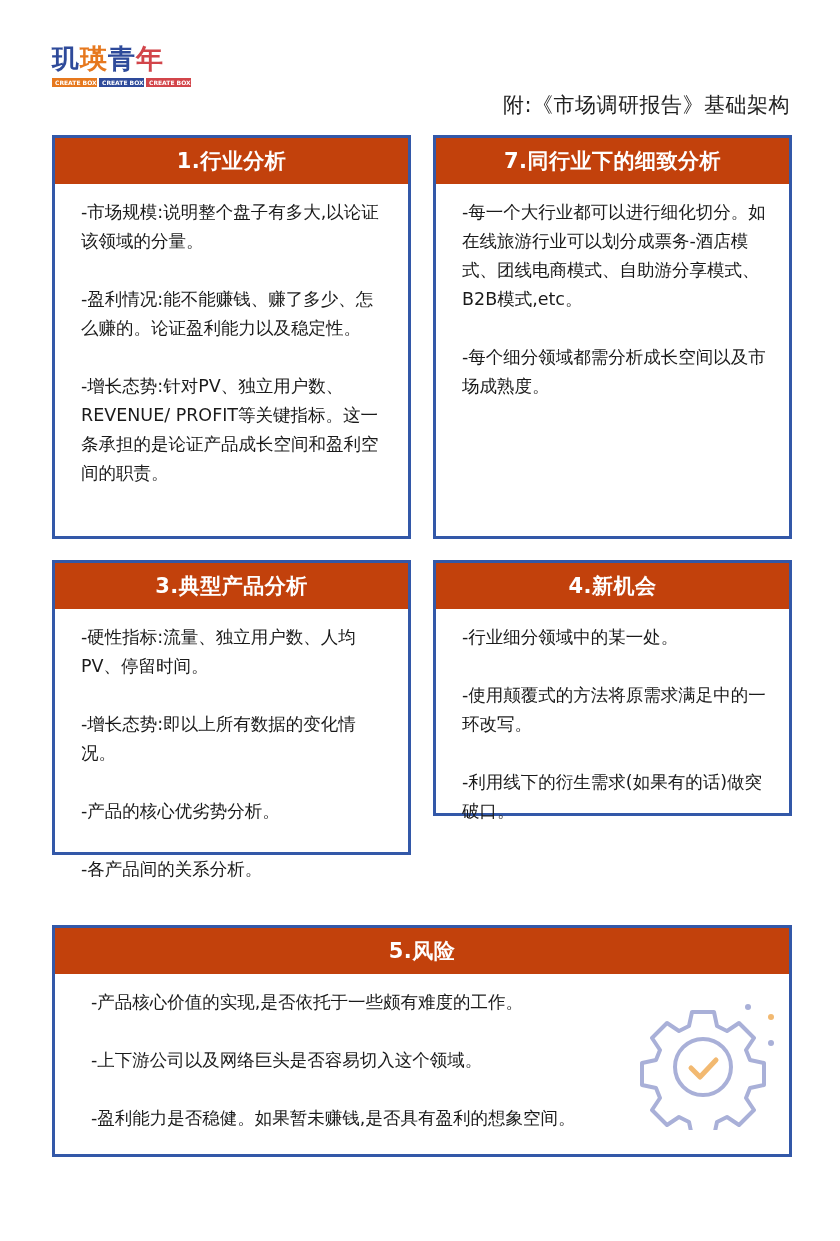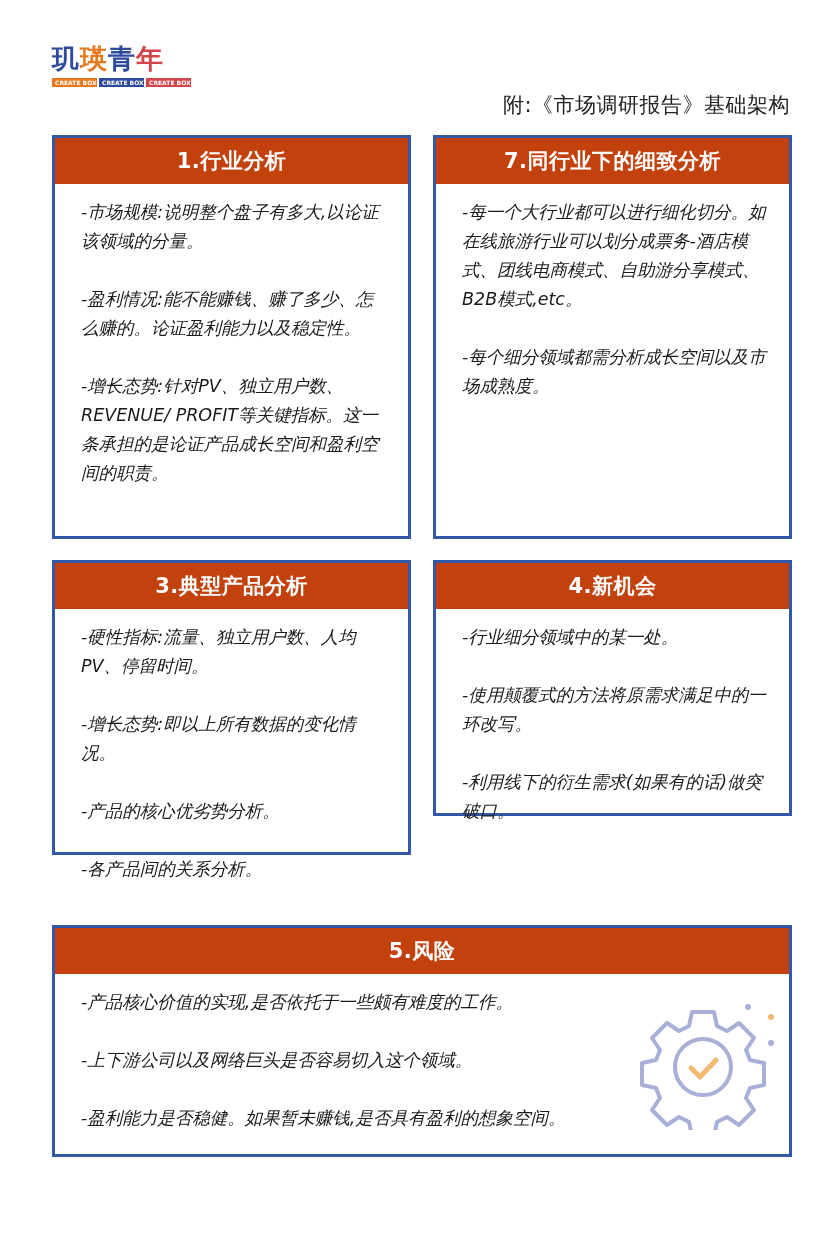--- a/index.html
+++ b/index.html
@@ -32,29 +32,29 @@
   .card {
     position: absolute; box-sizing: border-box;
     border: 3px solid #3358a8; background: #fff;
   }
   .card-header {
     background: #c2410c; color: #fff; height: 46px;
     display: flex; align-items: center; justify-content: center;
     font-size: 21px; font-weight: bold; letter-spacing: 0.5px;
   }
   .card-body { padding: 14px 22px 0 26px; font-size: 17.5px; line-height: 29px; }
-  .card-body p { margin: 0 0 29px 0; font-style: italic; }
+  .card-body p { margin: 0 0 29px 0; }
   .card-body p:last-child { margin-bottom: 0; }
 
   #card-1 { left: 52px; top: 135px; width: 359px; height: 404px; }
   #card-2 { left: 433px; top: 135px; width: 359px; height: 404px; }
   #card-3 { left: 52px; top: 560px; width: 359px; height: 295px; }
   #card-4 { left: 433px; top: 560px; width: 359px; height: 256px; }
   #card-5 { left: 52px; top: 925px; width: 740px; height: 232px; }
-  #card-5 .card-body { padding-right: 120px; }
+  #card-5 .card-body { padding-right: 120px; margin-left: 10px; }
 
   .gear-illustration { position: absolute; left: 630px; top: 1000px; width: 160px; height: 130px; }
 </style>
 </head>
 <body>
 
 <div class="logo">
   <div class="logo-title">
     <span class="c-blue">玑</span>
     <span class="c-orange">瑛</span>

